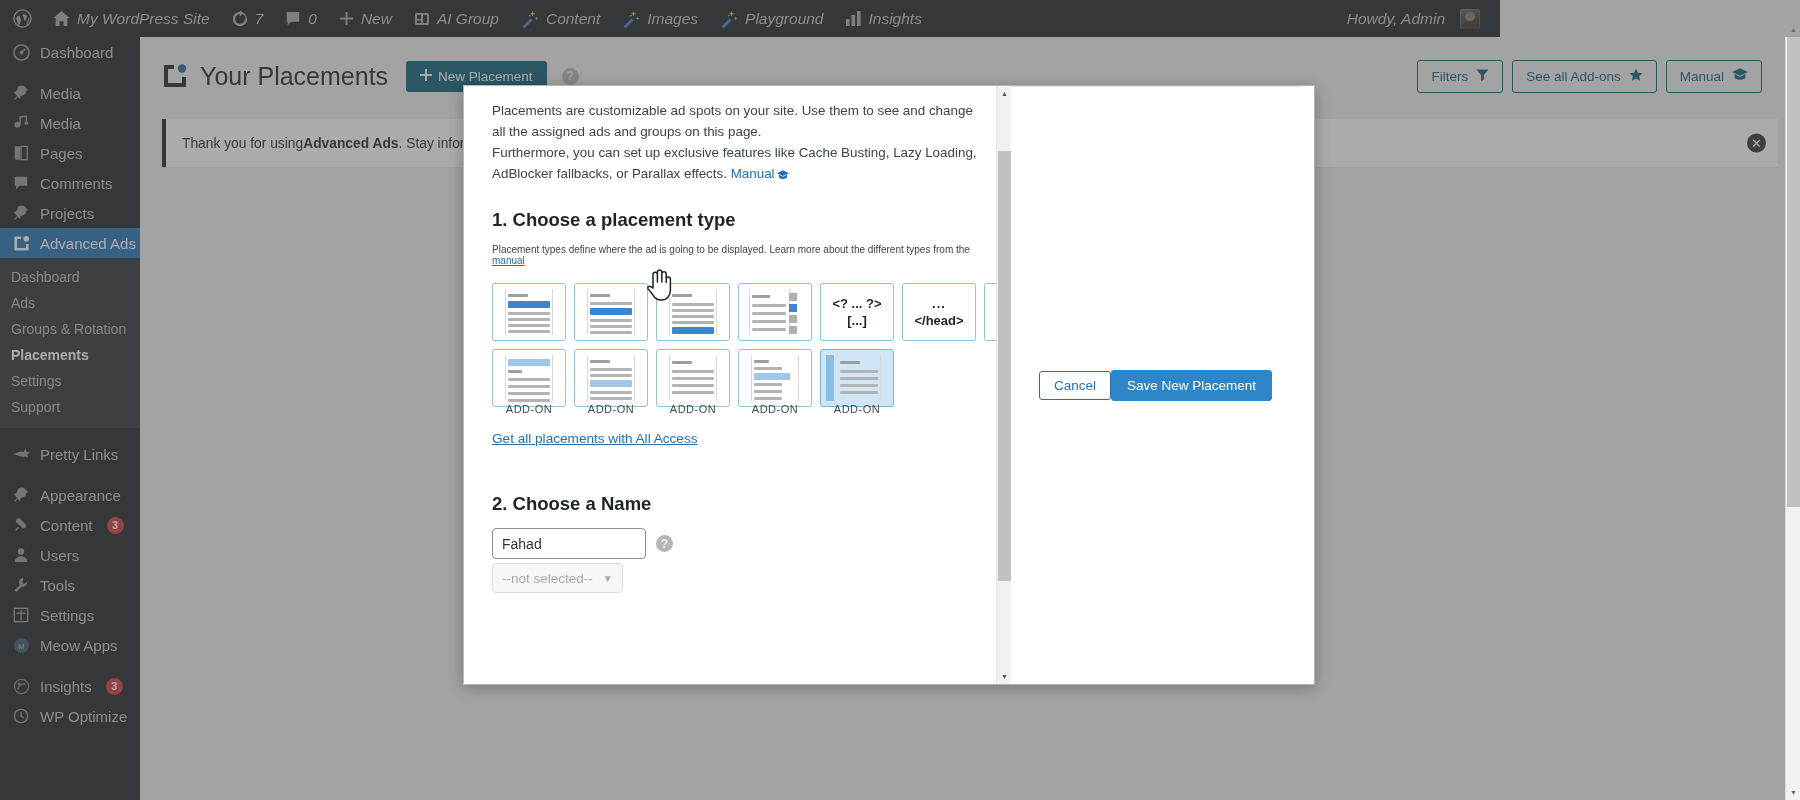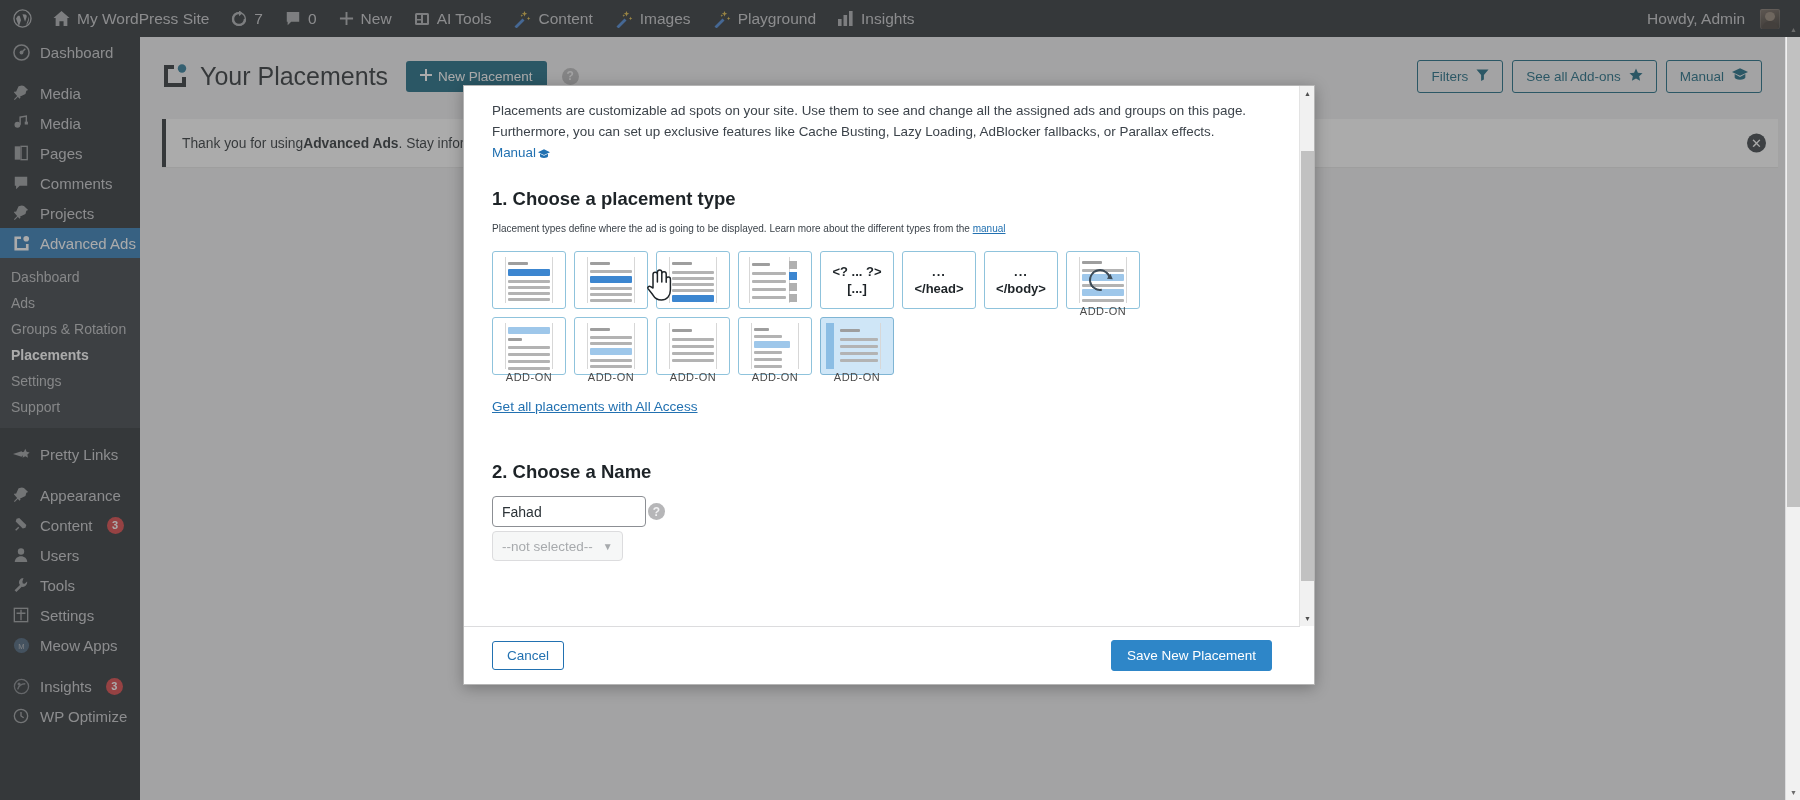--- a/index.html
+++ b/index.html
@@ -6,26 +6,27 @@
   html, body {
     width: 1800px; height: 800px;
     overflow: hidden;
     font-family: "Liberation Sans", sans-serif;
     background: #f0f0f1;
   }
 
   
   #adminbar {
     position: absolute; top: 0; left: 0;
-    width: 1800px; height: 37px;
+    width: 1500px; height: 37px;
     background: #1d2327;
     display: flex; align-items: center;
     color: #c3c4c7;
     font-size: 15.5px;
     z-index: 500;
+    font-style: italic;
   }
   .ab-item {
     display: flex; align-items: center; gap: 7px;
     height: 37px; padding: 0 11px;
     color: #c3c4c7; white-space: nowrap; cursor: pointer;
   }
   .ab-icon { display: inline-flex; align-items: center; justify-content: center; }
   .ab-spacer { flex: 1; }
   #adminbar .wplogo { padding: 0 10px 0 13px; }
   .ab-count {
@@ -151,21 +152,21 @@
     background: rgba(80,80,80,0.48);
     z-index: 600;
   }
   #modal {
     position: absolute;
     left: 463px; top: 85px;
     width: 852px; height: 600px;
     background: #fff;
     border: 1px solid #b5b5b5;
     box-shadow: 0 3px 14px rgba(0,0,0,.28);
-    display: flex; flex-direction: column;
+    display: flex; flex-direction: row;
     z-index: 650;
   }
   .modal-body {
     flex: 1;
     padding: 0;
     position: relative;
     overflow: hidden;
   }
   .modal-inner { padding: 14px 28px 10px 28px; }
   .intro {
@@ -248,21 +249,21 @@
   }
 
   .allaccess-link {
     display: inline-block; margin-top: 24px;
     font-size: 13.6px; color: #2271b1; text-decoration: underline;
     cursor: pointer;
   }
 
   .name-input {
     margin-top: 13px;
-    display: flex; align-items: center; gap: 2px;
+    display: flex; align-items: center; gap: 10px;
   }
   .name-input input {
     width: 154px; height: 31px;
     border: 1px solid #8c8f94; border-radius: 4px;
     padding: 0 9px; font-size: 14px; color: #2c3338;
     font-family: "Liberation Sans", sans-serif;
     background: #fff;
   }
   .sel-wrap { margin-top: 4px; }
   .fake-select {
@@ -444,21 +445,21 @@
 
   <div class="ab-item">
     <span class="ab-icon">
       <svg width="16" height="16" viewBox="0 0 16 16">
           <rect x="1" y="2" width="14" height="12" rx="1.5" fill="#a7aaad"></rect>
           <rect x="3" y="4" width="4" height="4" fill="#1d2327"></rect>
           <rect x="9" y="4" width="4" height="8" fill="#1d2327"></rect>
           <rect x="3" y="9.5" width="4" height="2.5" fill="#1d2327"></rect>
         </svg>
     </span>
-    <span>AI Tools</span>
+    <span>AI Group</span>
   </div>
 
   <div class="ab-item">
     <span class="ab-icon">
       <svg width="18" height="18" viewBox="0 0 18 18">
           <path d="M1.5 16.5l8-8 2 2-8 8z" fill="#3d7fd4"></path>
           <path d="M11.5 1l.8 2 2 .8-2 .8-.8 2-.8-2-2-.8 2-.8z" fill="#e0b83a"></path>
           <path d="M15.6 6.6l.5 1.3 1.3.5-1.3.5-.5 1.3-.5-1.3-1.3-.5 1.3-.5z" fill="#e0b83a"></path>
           <path d="M8.8 4.2l.4 1 1 .4-1 .4-.4 1-.4-1-1-.4 1-.4z" fill="#e0b83a"></path>
         </svg>

